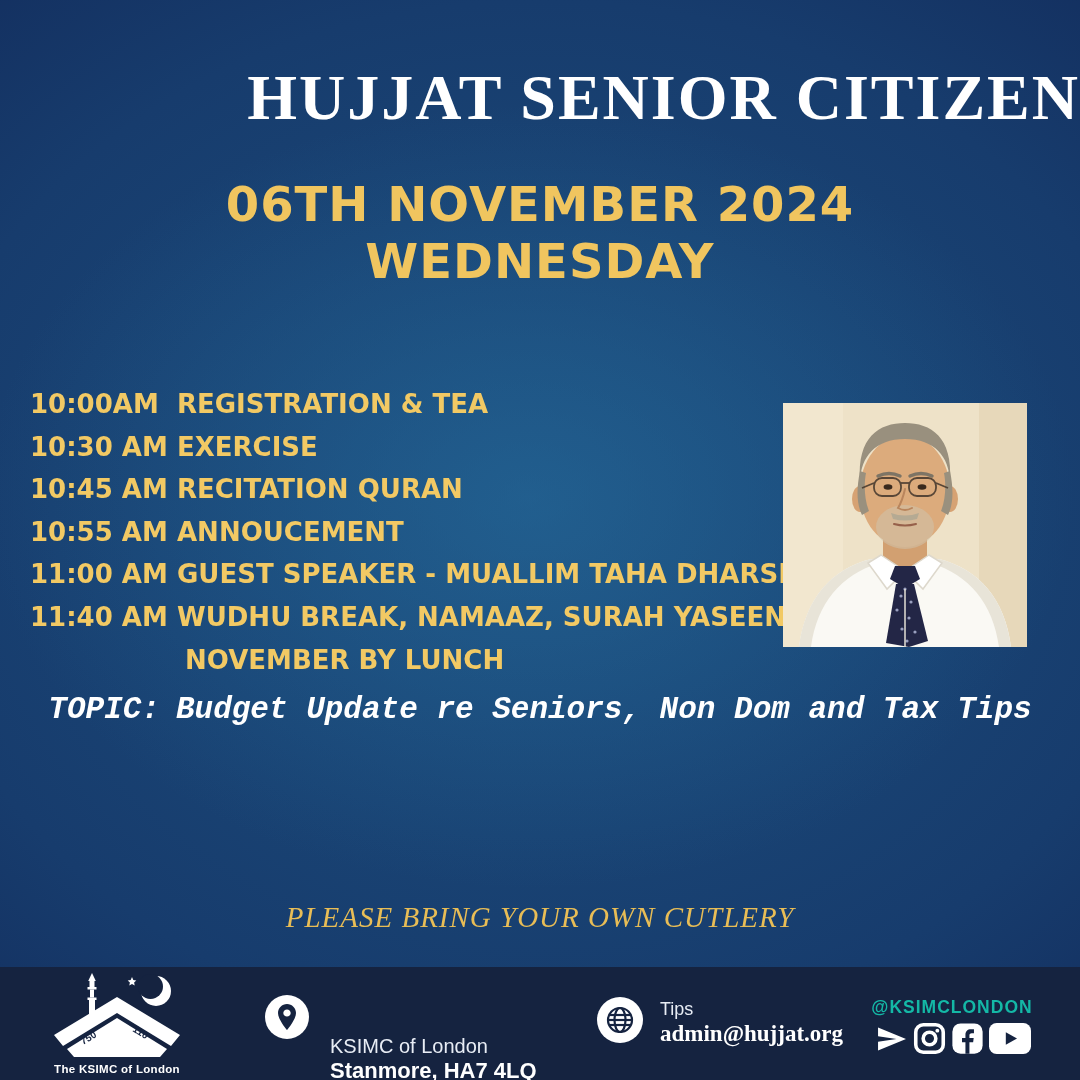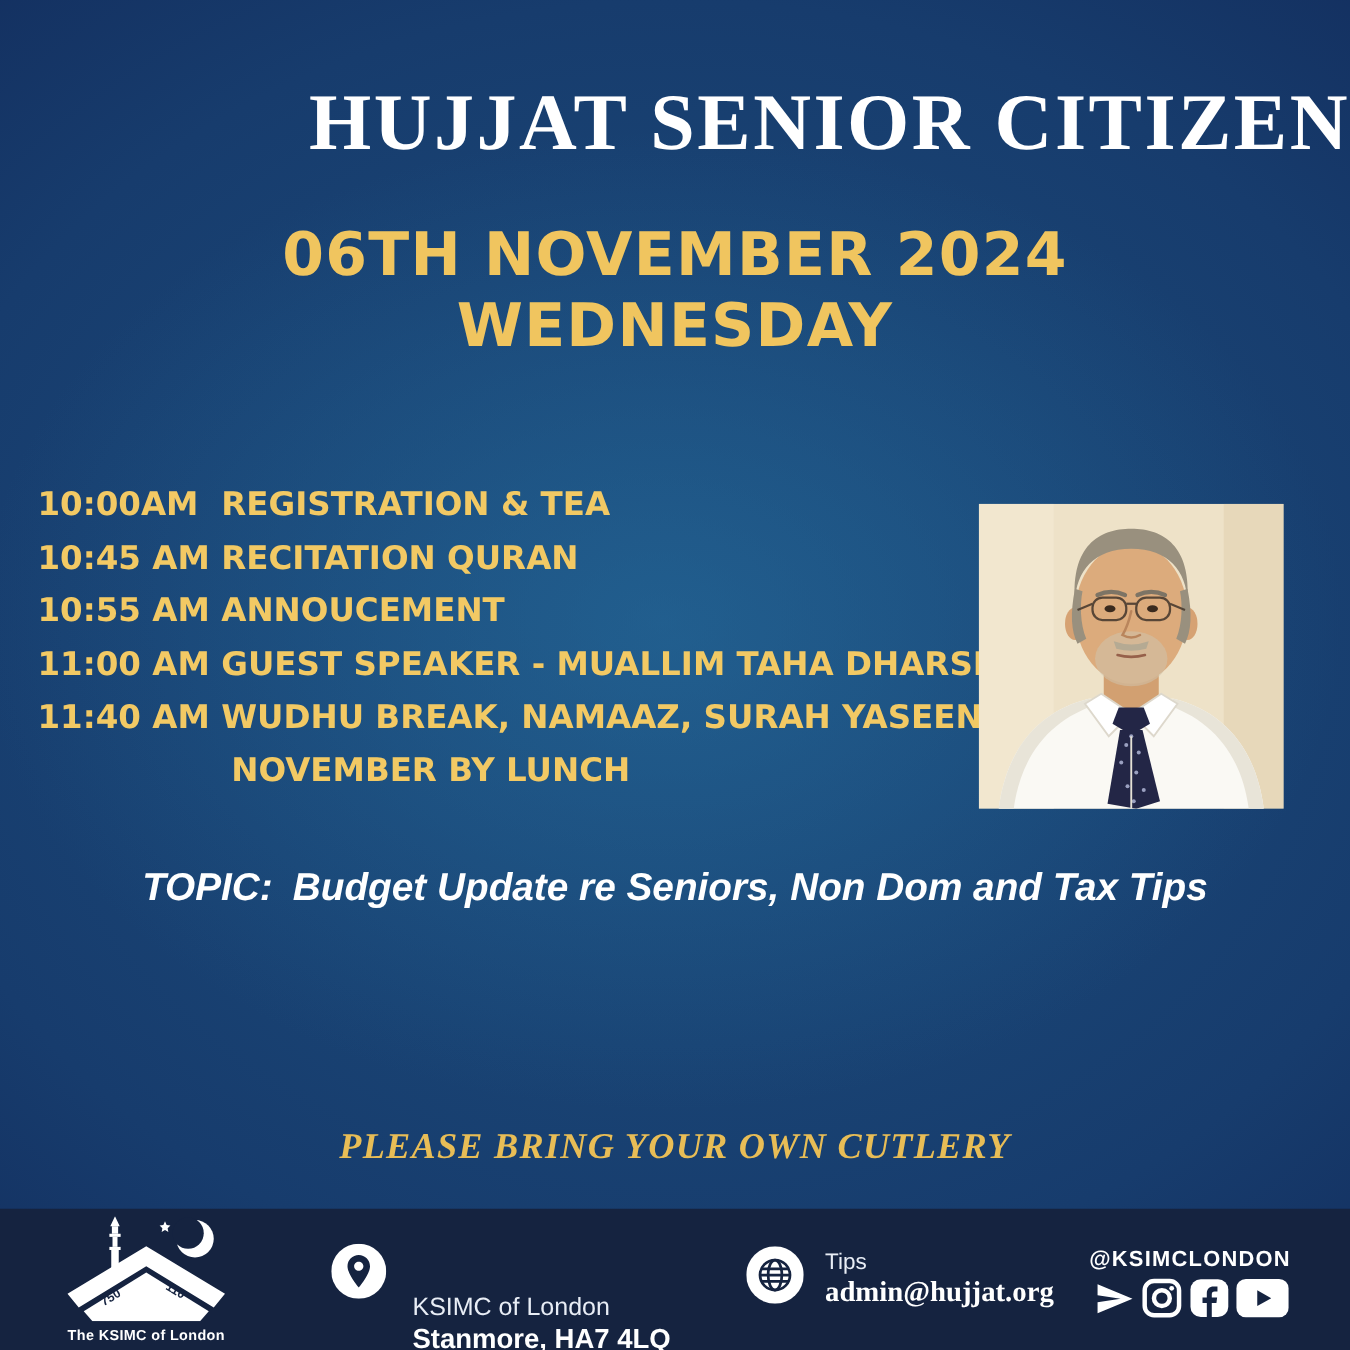--- a/index.html
+++ b/index.html
@@ -19,60 +19,64 @@
     position:absolute;top:176px;left:0;width:100%;text-align:center;
     color:#f0c55f;font-weight:bold;font-size:48px;line-height:57px;letter-spacing:1px;
   }
   .schedule{position:absolute;left:30px;top:383px;}
   .srow{display:flex;color:#f2c964;font-weight:bold;font-size:26px;line-height:42.6px;white-space:nowrap;}
   .stime{width:147px;flex:0 0 147px;}
   .indent{padding-left:8px;}
   .photo{position:absolute;left:783px;top:403px;width:244px;height:244px;}
   .topic{
     position:absolute;top:692px;left:0;width:100%;text-align:center;
-    color:#ffffff;font-family:Liberation Sans, sans-serif;
+    color:#ffffff;font-family:Liberation Mono, monospace;
     font-style:italic;font-weight:bold;font-size:31px;
   }
   .topic .tlabel{margin-right:16px;}
   .notice{
     position:absolute;top:901px;left:0;width:100%;text-align:center;
     color:#e8bd56;font-family:"Liberation Serif","DejaVu Serif",serif;
-    font-style:italic;font-weight:bold;font-size:29px;letter-spacing:1px;
+    font-style:italic;font-weight:normal;font-size:29px;letter-spacing:1px;
   }
   .footer{position:absolute;left:0;top:967px;width:1080px;height:113px;background:#152340;}
   .logo-block{position:absolute;left:50px;top:6px;width:134px;text-align:center;}
   .logo-caption{color:#ffffff;font-family:"Liberation Sans",sans-serif;font-weight:bold;font-size:11.5px;margin-top:2px;letter-spacing:.3px;}
   .pin-wrap{position:absolute;left:265px;top:28px;width:44px;height:44px;}
   .loc-text{position:absolute;left:330px;top:29px;font-family:"Liberation Sans",sans-serif;}
   .loc-line1{color:#e8edf5;font-size:20px;line-height:23px;margin-top:39px;}
   .loc-line2{color:#ffffff;font-weight:bold;font-size:22px;line-height:26px;}
   .globe-wrap{position:absolute;left:597px;top:30px;width:46px;height:46px;}
   .email-text{position:absolute;left:660px;top:32px;font-family:"Liberation Sans",sans-serif;}
   .email-label{color:#e8edf5;font-size:18px;line-height:21px;}
   .email-value{color:#ffffff;font-weight:bold;font-size:23px;line-height:27px;font-family:Liberation Serif, serif;}
   .social{position:absolute;left:862px;top:30px;width:180px;}
-  .handle{color:#ffffff;font-weight:bold;font-size:17.5px;letter-spacing:1px;text-align:center;font-family:"Liberation Sans",sans-serif;}
+  .handle{color:#14b8a6;font-weight:bold;font-size:17.5px;letter-spacing:1px;text-align:center;font-family:"Liberation Sans",sans-serif;}
   .icons{display:flex;align-items:center;gap:5px;margin-top:4px;justify-content:center;}
 </style>
 </head>
 <body>
 
 <div id="poster">
 
   <div class="title">HUJJAT SENIOR CITIZEN</div>
 
   <div class="date">
     <div>06TH NOVEMBER 2024</div>
     <div>WEDNESDAY</div>
   </div>
 
   <div class="schedule">
     <div class="srow">
       <span class="stime">10:00AM</span>
       <span class="sact">REGISTRATION &amp; TEA</span>
+    </div>
+    <div class="srow">
+      <span class="stime">10:30 AM</span>
+      <span class="sact">EXERCISE</span>
     </div>
     <div class="srow">
       <span class="stime">10:45 AM</span>
       <span class="sact">RECITATION QURAN</span>
     </div>
     <div class="srow">
       <span class="stime">10:55 AM</span>
       <span class="sact">ANNOUCEMENT</span>
     </div>
     <div class="srow">

